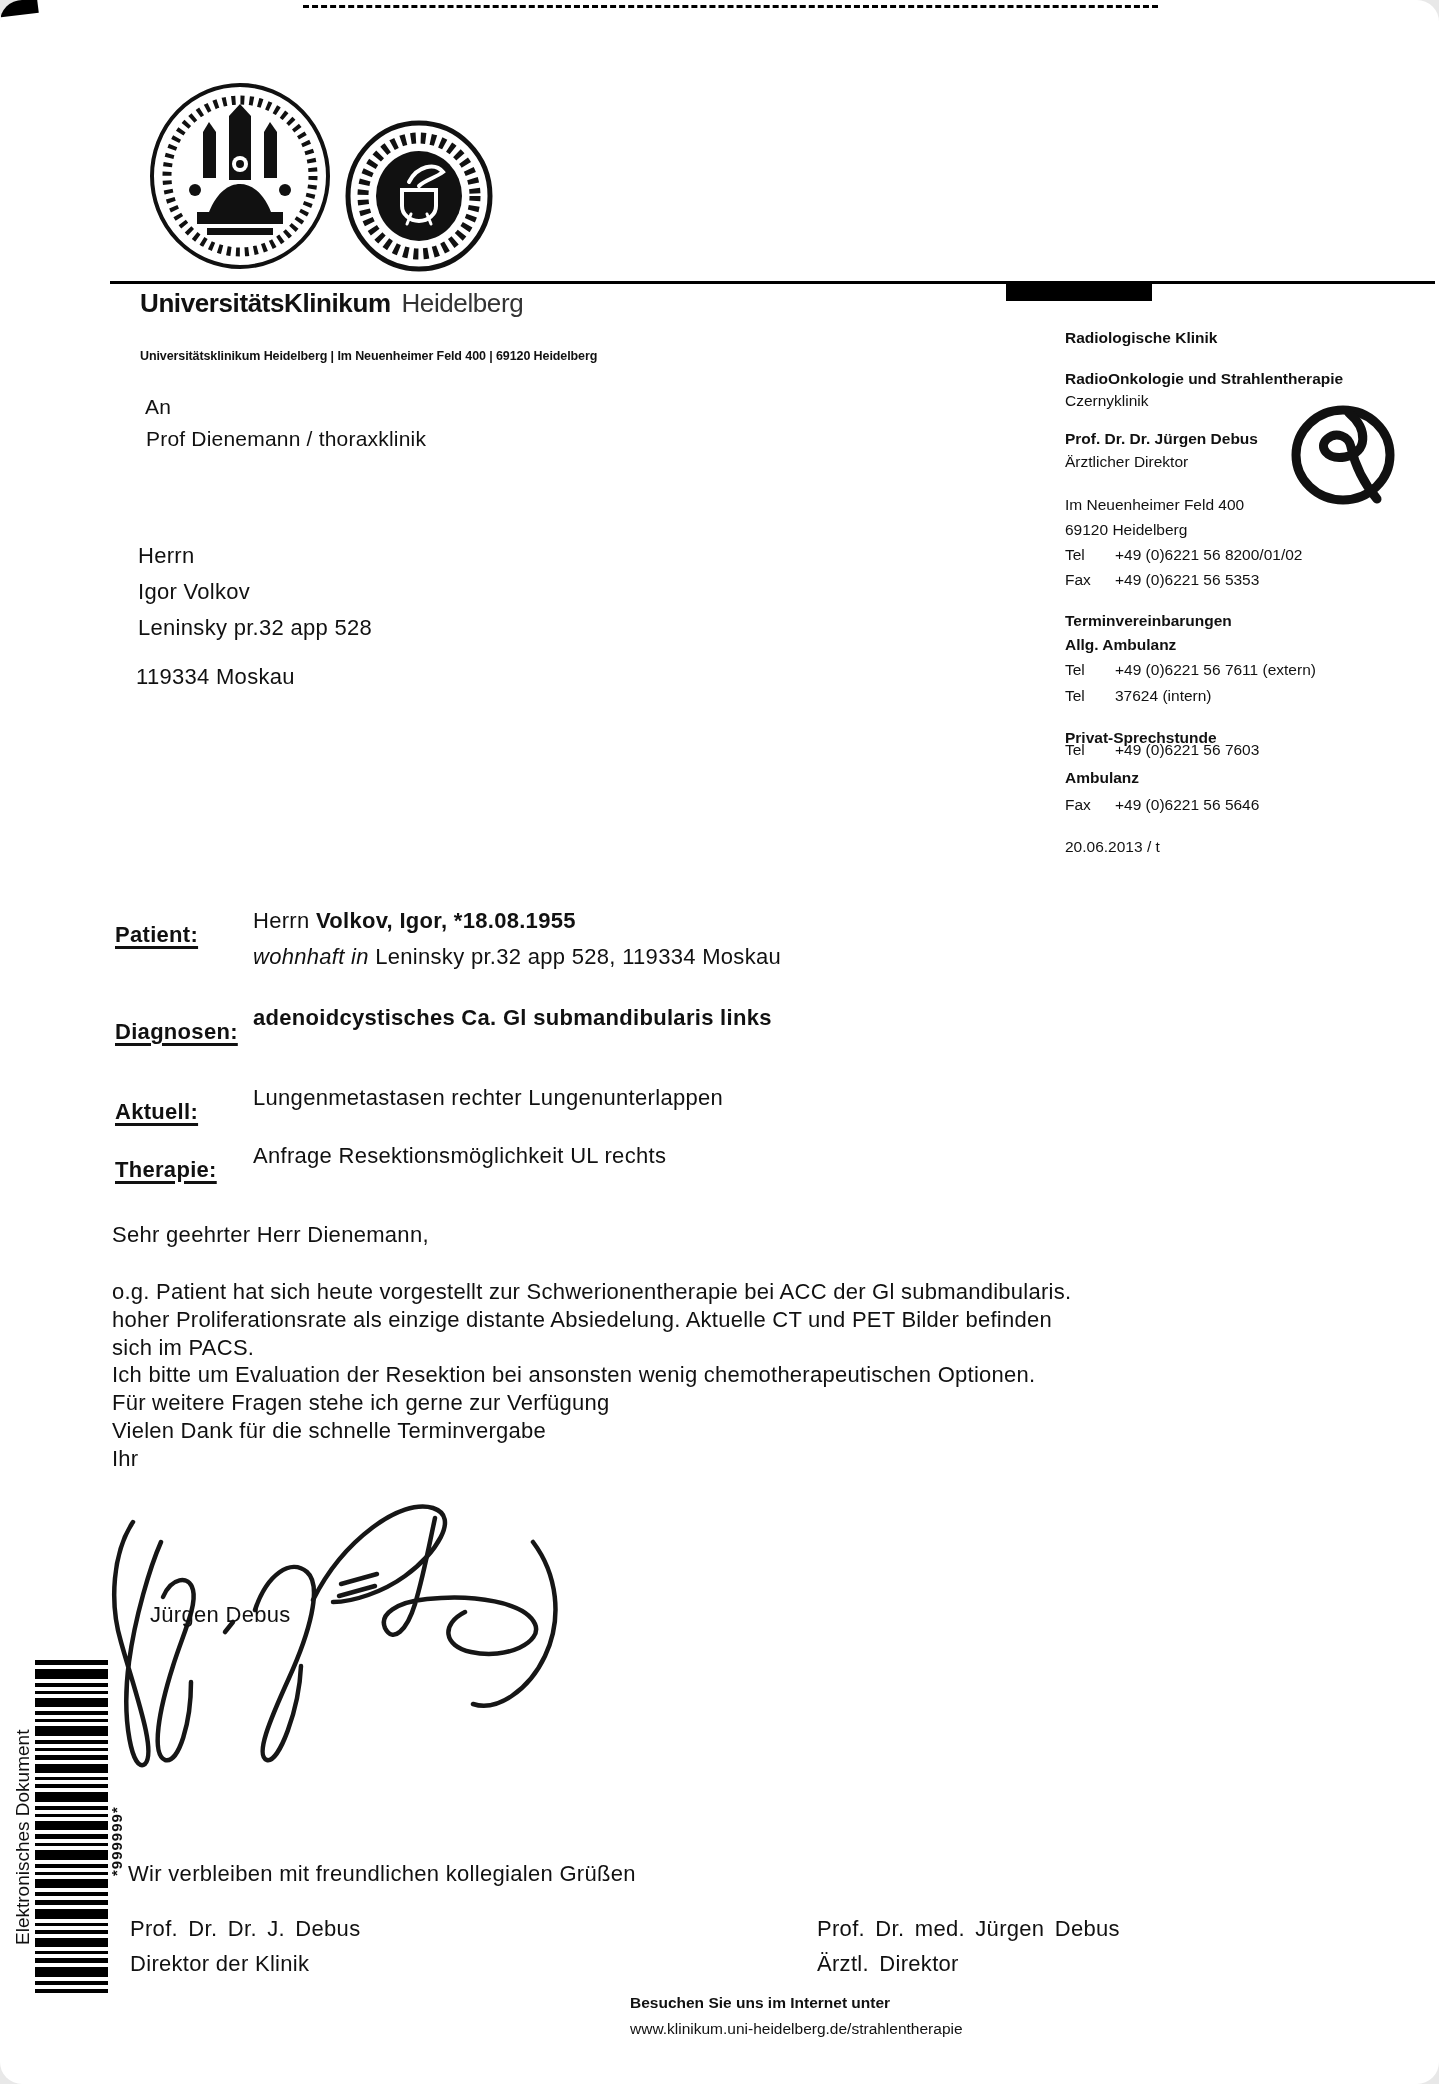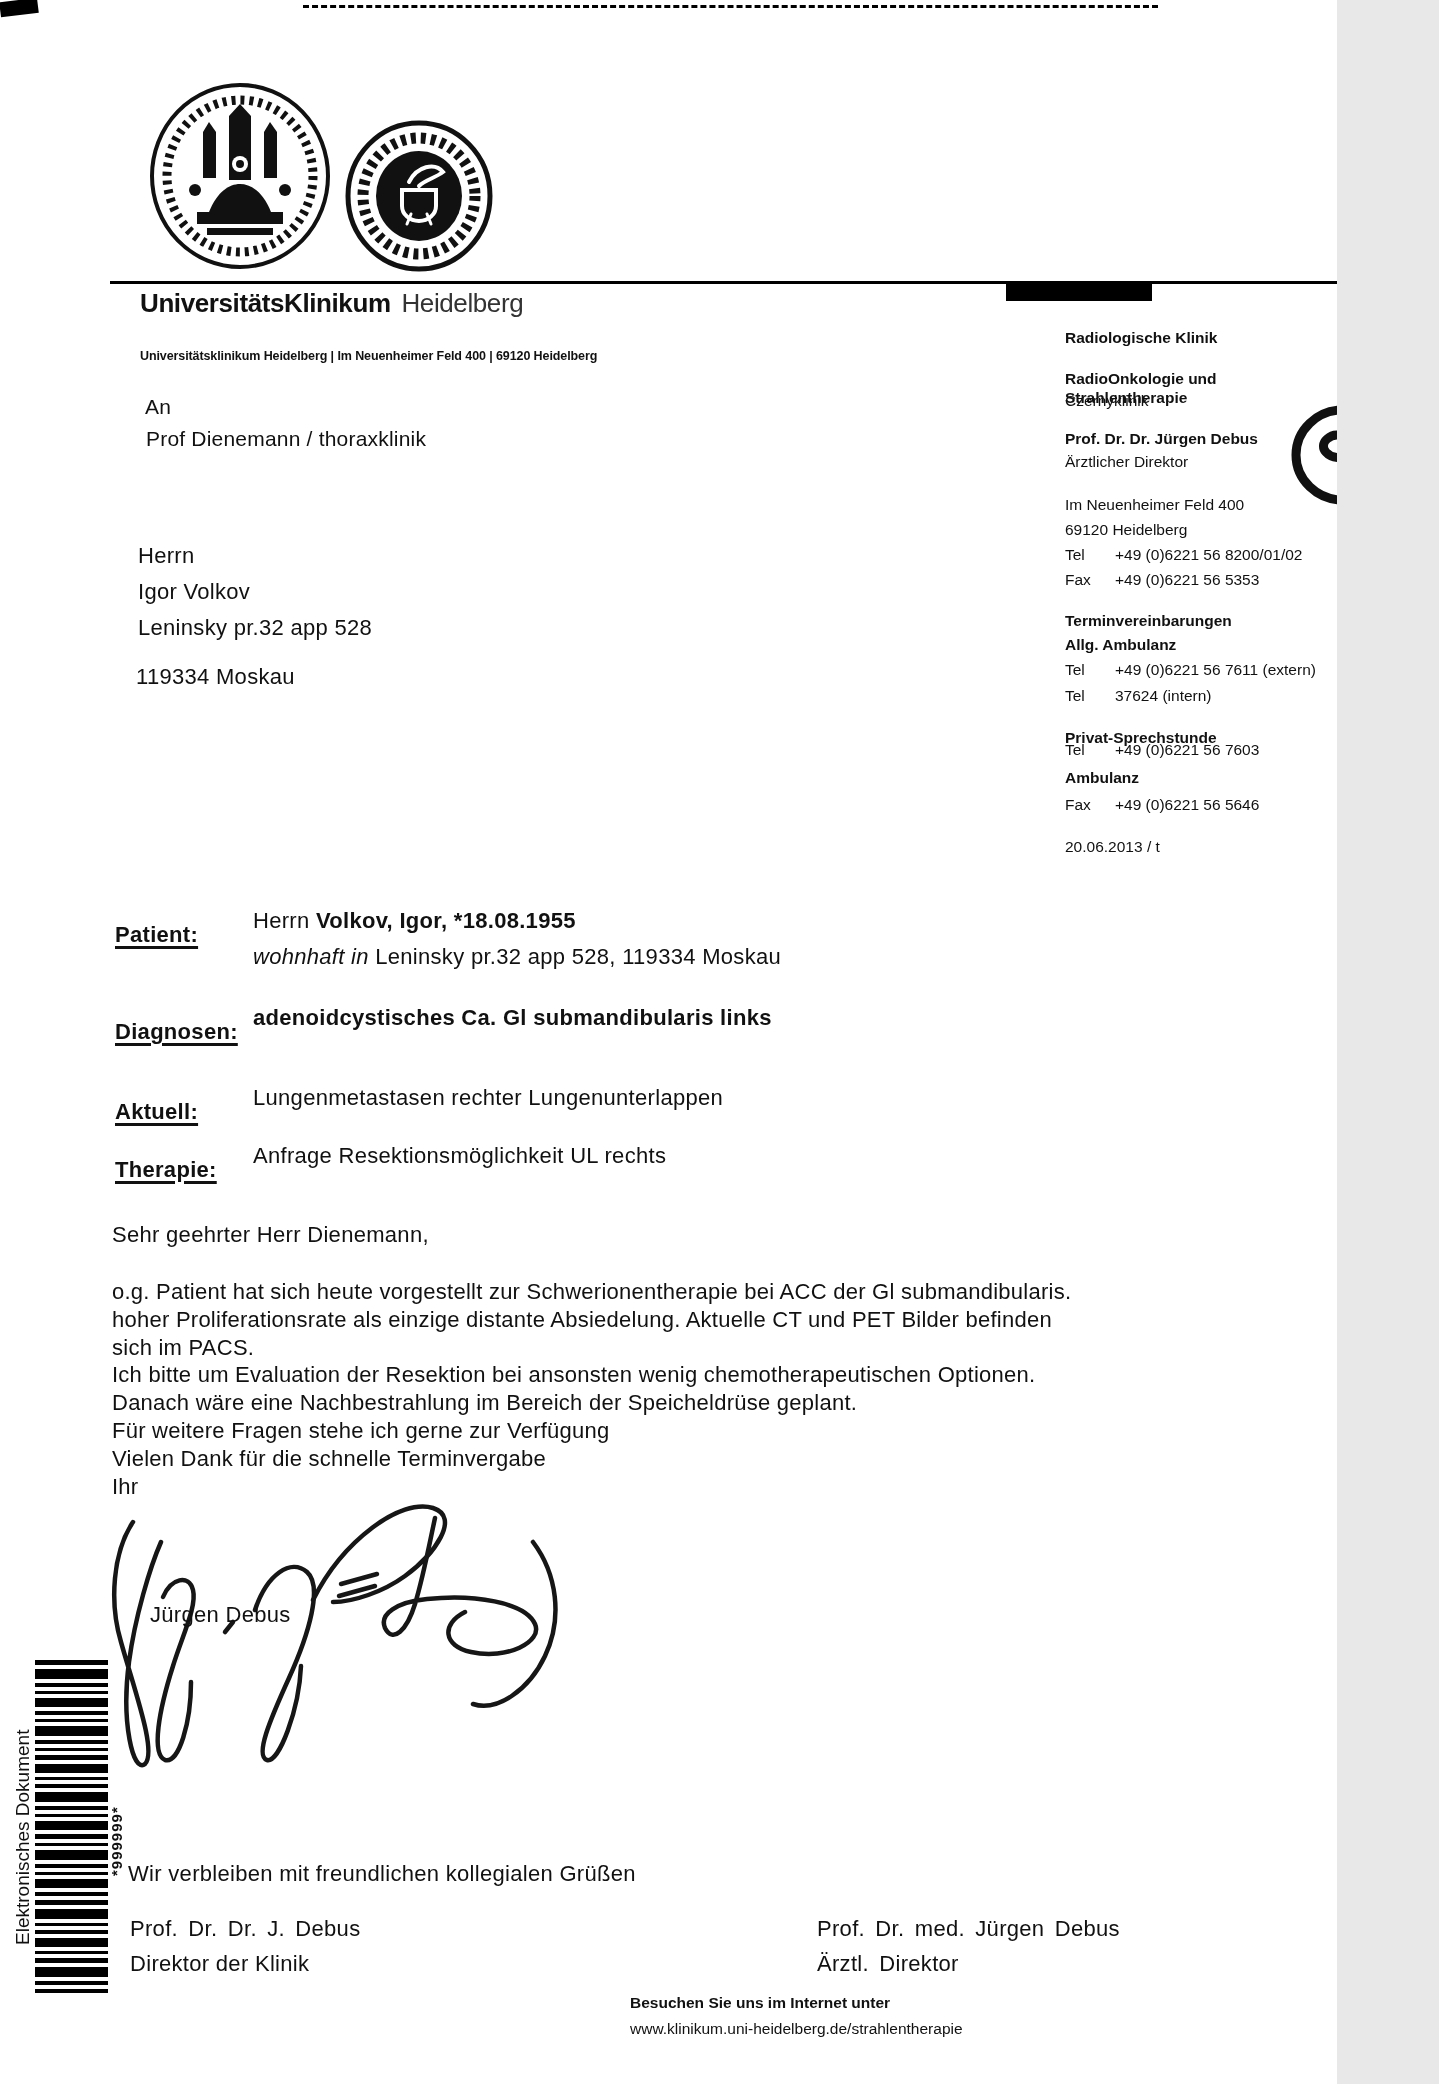--- a/index.html
+++ b/index.html
@@ -1,17 +1,17 @@
 <!DOCTYPE html>
 <html><head>
 <meta charset="utf-8">
 <style>
   html,body{margin:0;padding:0;background:#e8e8e8;}
-  .page{position:relative;width:1337px;height:2084px;background:#fff;overflow:hidden;
-        font-family:"Liberation Sans",sans-serif;color:#111;}
+  .page{position:relative;width:1439px;height:2084px;background:#fff;overflow:hidden;
+        font-family:"Liberation Sans",sans-serif;color:#111;border-radius:22px;}
   .abs{position:absolute;}
   .f22{font-size:22px;letter-spacing:.3px;line-height:1.2;}
   .f21{font-size:21px;letter-spacing:.2px;}
   .f15{font-size:15.5px;line-height:1.2;}
   .b{font-weight:700;}
   .i{font-style:italic;}
   .reflbl{font-size:22px;font-weight:700;text-decoration:underline;
           text-decoration-thickness:2.5px;text-underline-offset:4px;letter-spacing:.3px;margin-top:14px;}
   .crow{display:flex;}
   .clab{width:50px;flex:none;}
@@ -138,21 +138,20 @@
   <div class="abs reflbl" style="left:115px;top:1143px;">Therapie:</div>
   <div class="abs f22" style="left:253px;top:1143px;">Anfrage Resektionsmöglichkeit UL rechts</div>
 
   <div class="abs f22" style="left:112px;top:1222px;">Sehr geehrter Herr Dienemann,</div>
 
   <div class="abs" style="left:112px;top:1278px;">
     <div class="bodyline">o.g. Patient hat sich heute vorgestellt zur Schwerionentherapie bei ACC der Gl submandibularis.</div>
     <div class="bodyline">hoher Proliferationsrate als einzige distante Absiedelung. Aktuelle CT und PET Bilder befinden</div>
     <div class="bodyline">sich im PACS.</div>
     <div class="bodyline">Ich bitte um Evaluation der Resektion bei ansonsten wenig chemotherapeutischen Optionen.</div>
-    <div class="bodyline">Danach wäre eine Nachbestrahlung im Bereich der Speicheldrüse geplant.</div>
     <div class="bodyline">Für weitere Fragen stehe ich gerne zur Verfügung</div>
     <div class="bodyline">Vielen Dank für die schnelle Terminvergabe</div>
     <div class="bodyline">Ihr</div>
   </div>
 
   <div class="abs" style="left:105px;top:1482px;">
     <svg width="480" height="290" viewBox="0 0 480 290" fill="none" stroke="#161616" stroke-width="4.5" stroke-linecap="round">
       <path d="M28,40 C8,70 4,120 16,160 C30,210 52,270 40,282 C28,292 16,240 24,180 C30,135 45,85 56,60"></path>
       <path d="M58,115 C66,96 84,92 88,108 C92,124 78,152 68,184 C54,228 46,272 60,278 C74,282 86,240 86,200"></path>
       <path d="M120,150 L128,140"></path>

